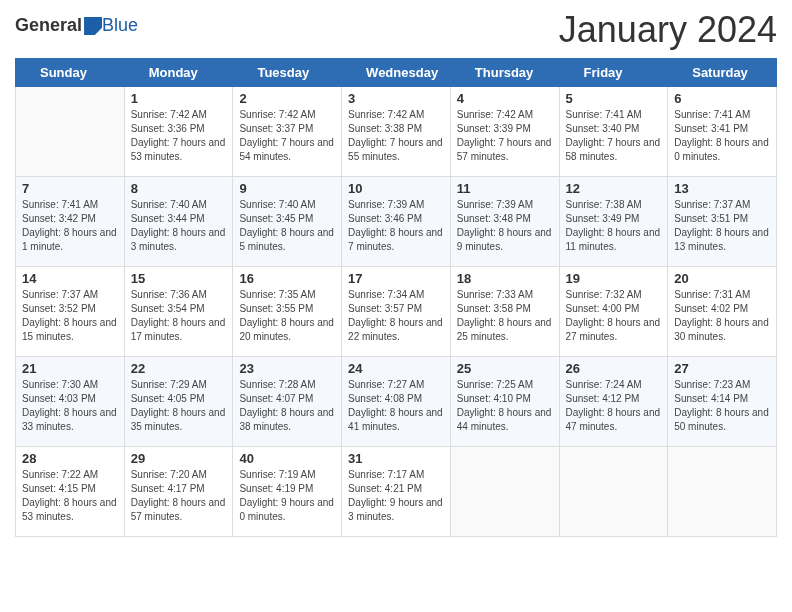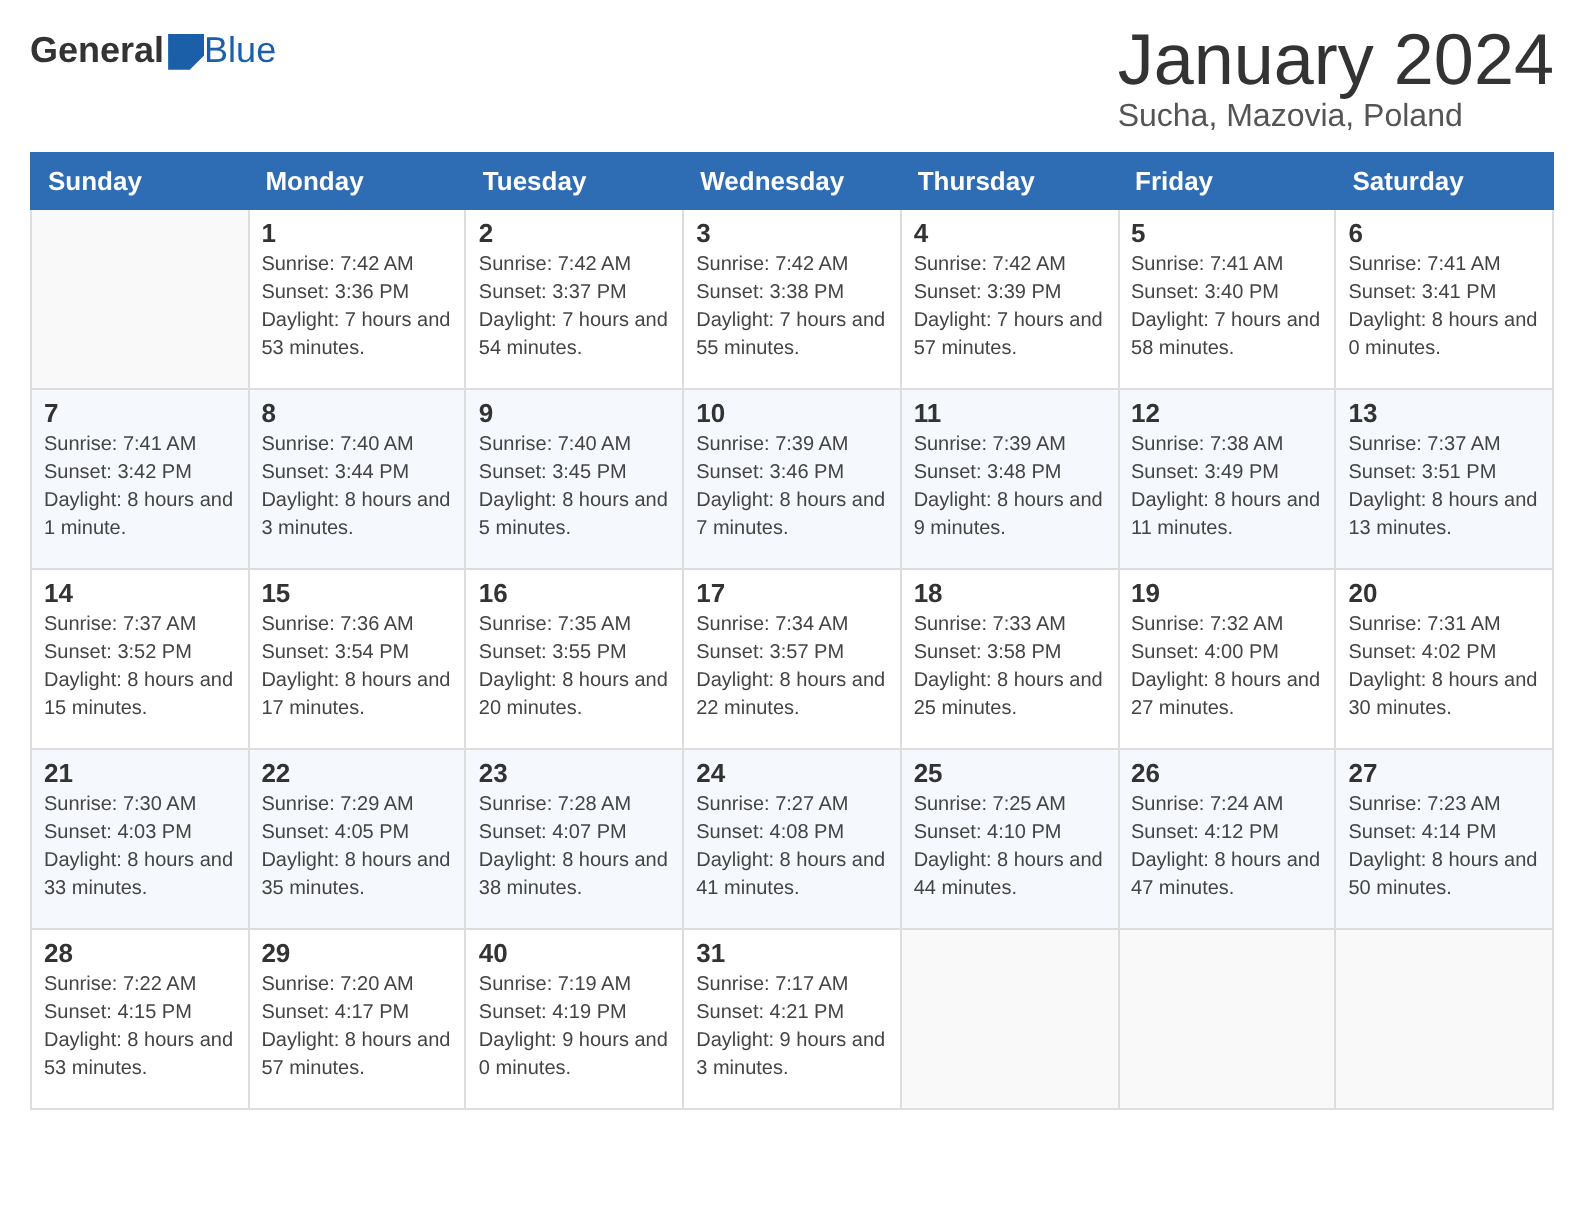--- a/index.html
+++ b/index.html
@@ -61,21 +61,21 @@
     }
     .calendar-table {
       width: 100%;
       border-collapse: collapse;
       table-layout: fixed;
     }
     .calendar-table th {
       background-color: #2e6db4;
       color: #fff;
       text-align: left;
-      padding: 6px 8px;
+      padding: 6px 24px;
       font-size: 13px;
       font-weight: bold;
       border: 1px solid #2e6db4;
     }
     .calendar-table td {
       vertical-align: top;
       border: 1px solid #ddd;
       padding: 4px 6px;
       font-size: 10.5px;
       color: #333;
@@ -106,21 +106,20 @@
 <div class="header-area">
   <div class="logo">
     <div class="logo-row">
       <span class="logo-text-general">General</span>
       <span class="logo-icon"></span>
     </div>
     <span class="logo-text-blue">Blue</span>
   </div>
   <div class="title-area">
     <div class="title-month">January 2024</div>
-    <div class="title-location">Sucha, Mazovia, Poland</div>
   </div>
 </div>
 
 <table class="calendar-table">
   <thead>
     <tr>
       <th>Sunday</th>
       <th>Monday</th>
       <th>Tuesday</th>
       <th>Wednesday</th>

